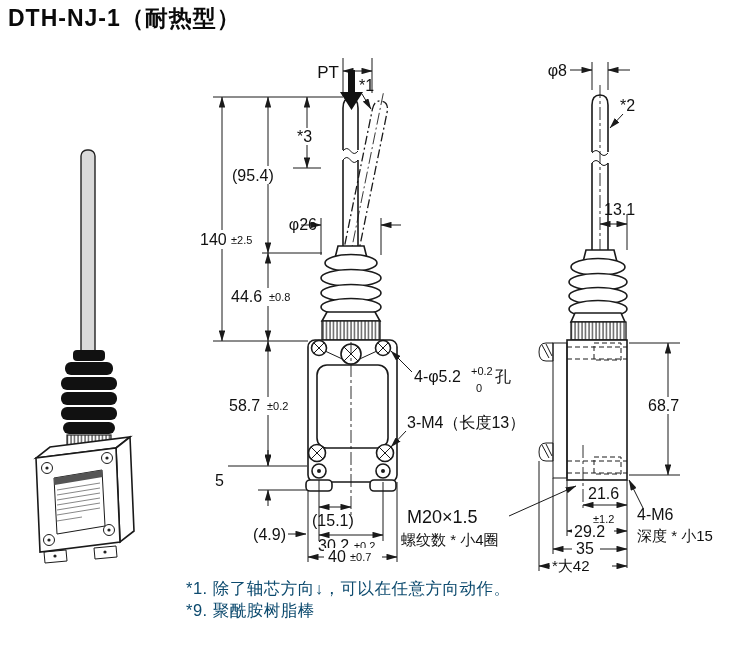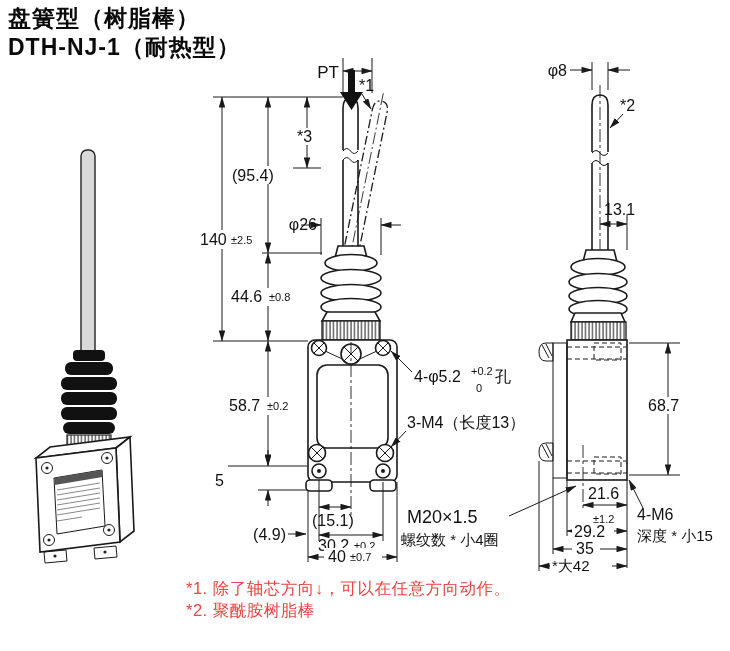--- a/index.html
+++ b/index.html
@@ -1,36 +1,35 @@
 <!DOCTYPE html>
 <html><head>
 <meta charset="utf-8">
 <style>
   html,body{margin:0;padding:0;background:#fff;}
   .canvas{position:relative;width:730px;height:651px;background:#ffffff;overflow:hidden;
           font-family:"Liberation Sans","DejaVu Sans",sans-serif;color:#0d0d0d;}
   .title{position:absolute;left:8px;top:4px;font-weight:700;line-height:29px;font-size:23px;letter-spacing:1px;color:#0a0a0a;}
-  .notes{position:absolute;left:186px;top:577px;font-size:16.5px;line-height:22px;color:#ef4444;letter-spacing:0.5px;}
+  .notes{position:absolute;left:186px;top:577px;font-size:16.5px;line-height:22px;color:#0c4a6e;letter-spacing:0.5px;}
   svg text{fill:#111;font-family:"Liberation Sans","DejaVu Sans",sans-serif;}
   .t18{font-size:18px}.t17{font-size:17px}.t16{font-size:16px}.t15{font-size:15px}.t11{font-size:11px}
   .out{fill:#fff;stroke:#1a1a1a;stroke-width:1.6;}
   .ol{fill:none;stroke:#1a1a1a;stroke-width:1.6;}
   .thin{fill:none;stroke:#1a1a1a;stroke-width:1;}
   .dim{fill:none;stroke:#1a1a1a;stroke-width:1;}
   .bg{fill:#fff;}
   .dash{stroke-dasharray:5 3;}
   .cline{stroke-dasharray:13 3 3 3;stroke-width:0.9;}
 </style>
 </head>
 <body>
 
 <div class="canvas">
 
   <div class="title">
-    <div>盘簧型（树脂棒）</div>
     <div>DTH-NJ-1（耐热型）</div>
   </div>
 
   <svg width="730" height="651" viewBox="0 0 730 651" style="position:absolute;left:0;top:0;">
     <defs>
       <marker id="ar" viewBox="0 0 12 7" refX="11.5" refY="3.5" markerWidth="11" markerHeight="6.4" orient="auto-start-reverse">
           <path d="M0 0 L12 3.5 L0 7 z" fill="#1a1a1a"></path>
         </marker>
       <pattern id="kn" width="3.5" height="6" patternUnits="userSpaceOnUse">
         <rect width="3.5" height="6" fill="#fff"></rect>
@@ -340,16 +339,16 @@
       <g>
         <text class="t16" x="637" y="520">4-M6</text>
         <text class="t15" x="637" y="541">深度 * 小15</text>
         <line class="dim" x1="643" y1="508" x2="629" y2="480" marker-end="url(#ar)"></line>
       </g>
     </g>
   </svg>
 
   <div class="notes">
     <div>*1. 除了轴芯方向↓，可以在任意方向动作。</div>
-    <div>*2. 聚酰胺树脂棒</div>
+    <div>*9. 聚酰胺树脂棒</div>
   </div>
 
 </div>
 
 </body></html>

